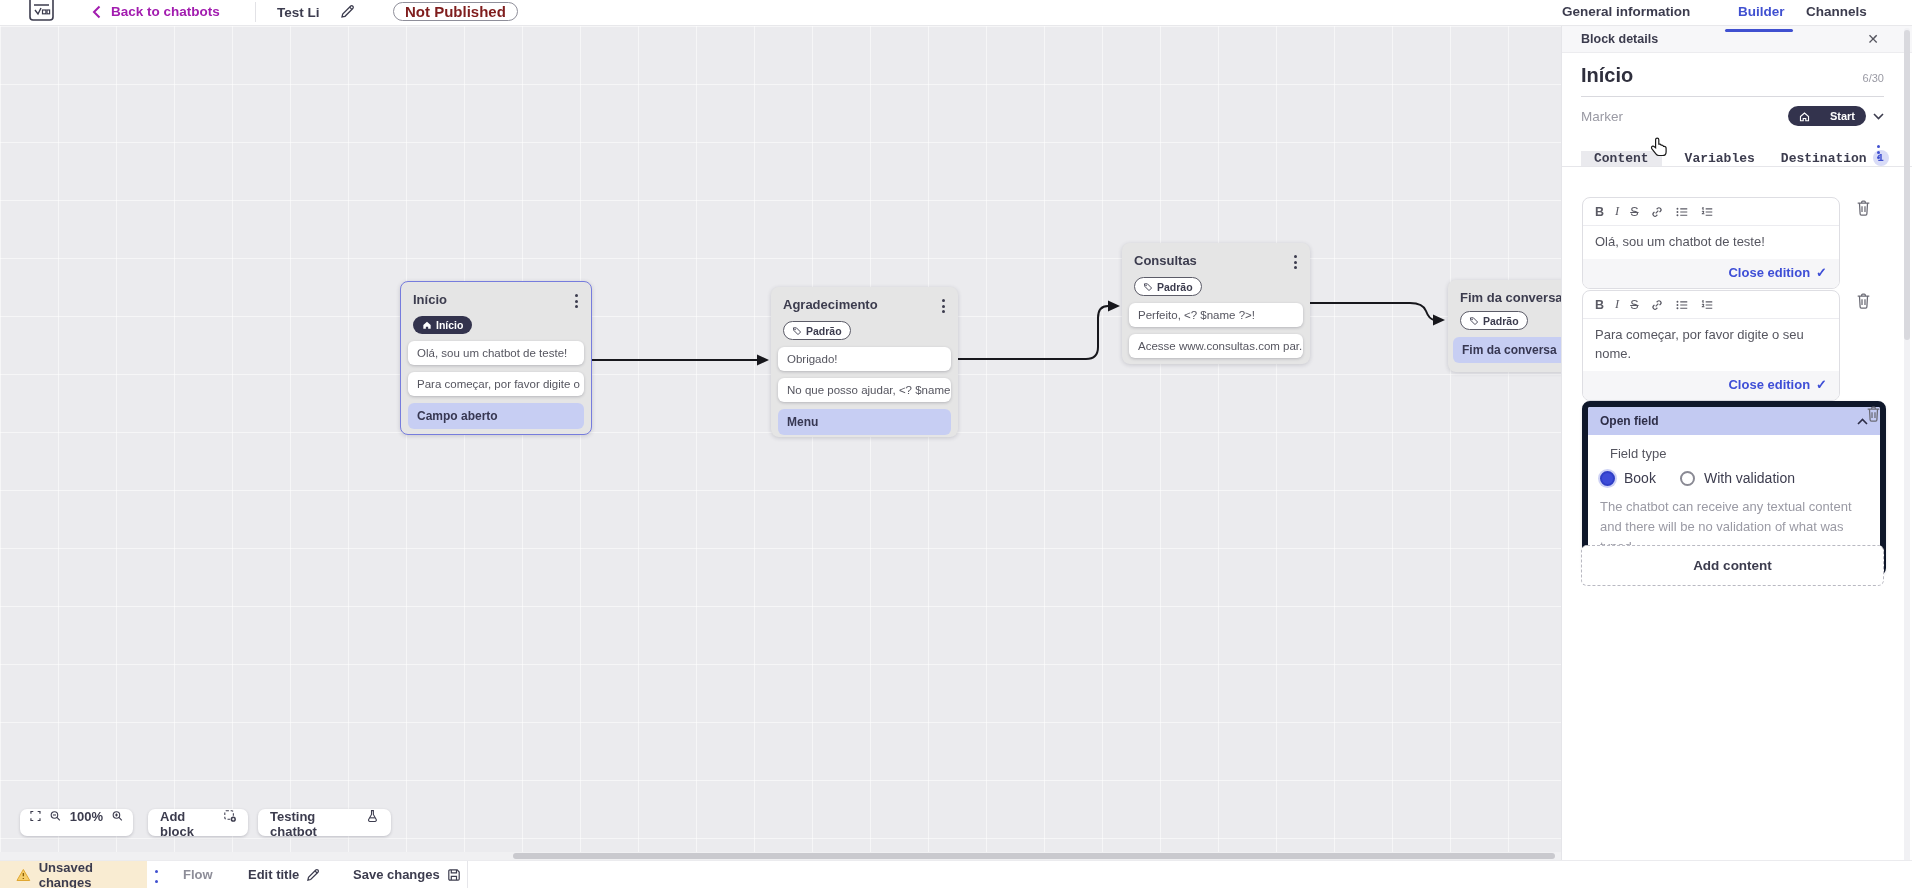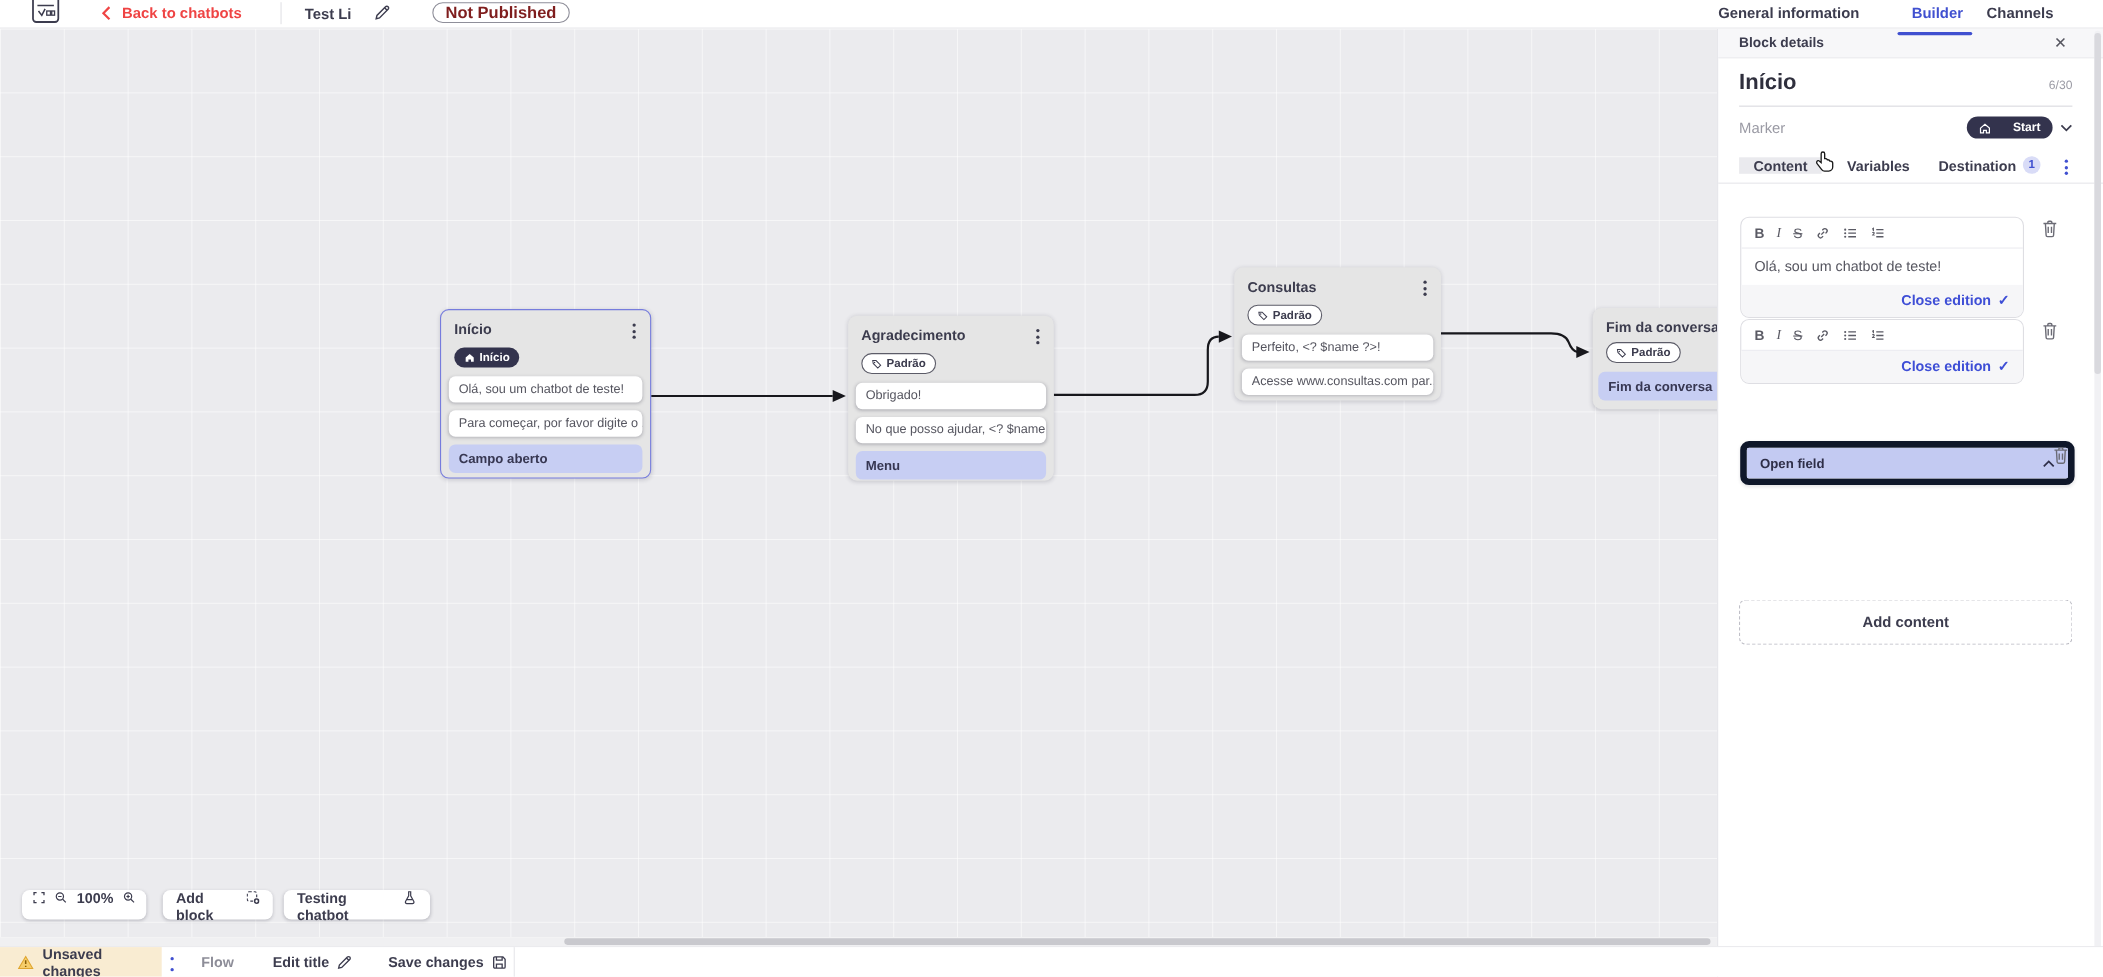--- a/index.html
+++ b/index.html
@@ -3,21 +3,21 @@
 <meta charset="utf-8">
 <style>
   * { box-sizing: border-box; margin: 0; padding: 0; }
   html,body { width:1912px; height:888px; }
   body { font-family: "Liberation Sans", sans-serif; background:#fff; overflow:hidden; }
   .screen { position:relative; width:1912px; height:888px; overflow:hidden; }
 
   
   .topbar { position:absolute; left:0; top:0; width:1912px; height:26px; background:#fff; border-bottom:1px solid #e8e8eb; z-index:6; }
   .logo { position:absolute; left:28px; top:-5px; width:27px; height:27px; color:#3c3c4e; }
-  .back-btn { position:absolute; left:92px; top:4px; display:flex; align-items:center; gap:10px; color:#ef4444; font-size:13.5px; font-weight:700; cursor:pointer; }
+  .back-btn { position:absolute; left:92px; top:4px; display:flex; align-items:center; gap:10px; color:#a21caf; font-size:13.5px; font-weight:700; cursor:pointer; }
   .tb-divider { position:absolute; left:255px; top:2px; width:1px; height:20px; background:#e2e2e6; }
   .doc-title { position:absolute; left:277px; top:5px; font-size:13.5px; font-weight:600; color:#3c3c4e; }
   .pencil-btn { position:absolute; left:340px; top:4px; width:15px; height:15px; color:#3c3c4e; cursor:pointer; }
   .status-pill { position:absolute; left:393px; top:2px; height:19px; line-height:17px; border:1px solid #8f8f9a; border-radius:10px; padding:0 11px; font-size:15px; font-weight:600; color:#7f1d1d; background:#fff; }
   .nav-tab { position:absolute; top:4px; font-size:13.5px; font-weight:700; color:#3c3c4e; cursor:pointer; }
   .nav-tab.active { color:#4050d0; }
   .tab-underline { position:absolute; left:1725px; top:29px; width:68px; height:3px; background:#4050d0; border-radius:2px; z-index:7; }
 
   
   .canvas { position:absolute; left:0; top:26px; width:1561px; height:826px; z-index:0;
@@ -50,21 +50,21 @@
   .panel-header { height:27px; background:#f7f7f9; border-bottom:1px solid #ececef; display:flex; align-items:center; justify-content:space-between; padding:0 33px 0 19px; }
   .panel-header .ph-title { font-size:12.5px; font-weight:700; color:#3c3c4e; }
   .close-x { font-size:14px; color:#55555f; cursor:pointer; line-height:1; }
   .name-row { position:absolute; left:19px; top:38px; width:303px; display:flex; justify-content:space-between; align-items:flex-end; border-bottom:1px solid #d9d9de; padding-bottom:9px; }
   .block-name { font-size:20px; font-weight:600; color:#2f2f3d; }
   .name-counter { font-size:11px; color:#9a9aa4; padding-bottom:3px; }
   .marker-row { position:absolute; left:19px; top:80px; width:303px; display:flex; align-items:center; justify-content:space-between; }
   .marker-label { font-size:13.5px; color:#9a9aa4; }
   .marker-right { display:flex; align-items:center; gap:7px; }
   .start-pill { display:inline-flex; align-items:center; gap:20px; background:#33334d; color:#fff; font-size:11px; font-weight:700; border-radius:11px; padding:4px 11px; cursor:pointer; }
-  .panel-tabs { position:absolute; left:0; top:108px; width:351px; height:33px; border-bottom:1px solid #e6e6ea; display:flex; align-items:center; padding-left:19px; }
+  .panel-tabs { position:absolute; left:0; top:108px; width:351px; height:33px; border-bottom:1px solid #e6e6ea; display:flex; align-items:flex-end; padding-left:19px;font-family:Liberation Mono, monospace; }
   .ptab { display:flex; align-items:center; font-size:13px; font-weight:600; color:#3c3c4e; cursor:pointer; }
   .ptab.active { background:#eaeaee; padding:0 13px; font-weight:700; }
   .ptab.mid { margin-left:23px; }
   .ptab.dest { margin-left:26px; gap:6px; }
   .num-badge { width:16px; height:16px; border-radius:50%; background:#d9dcf7; color:#4050d0; font-size:10.5px; font-weight:700; display:flex; align-items:center; justify-content:center; }
   .ptabs-kebab { position:absolute; right:30px; top:9px; }
 
   .editor { position:absolute; left:20px; width:258px; border:1px solid #dedee3; border-radius:8px; background:#fff; overflow:hidden; }
   .ed-toolbar { height:28px; display:flex; align-items:center; gap:11px; padding:0 12px; border-bottom:1px solid #ececf0; color:#5a5a64; }
   .tb-b { font-size:12.5px; font-weight:700; cursor:pointer; }
@@ -343,36 +343,48 @@
         <svg class="tb-svg" viewBox="0 0 16 16" fill="currentColor">
             <circle cx="2.8" cy="4.3" r="1.1"></circle>
             <circle cx="2.8" cy="8" r="1.1"></circle>
             <circle cx="2.8" cy="11.7" r="1.1"></circle>
             <path d="M6 3.6h8v1.4H6zM6 7.3h8v1.4H6zM6 11h8v1.4H6z"></path>
           </svg>
         <svg class="tb-svg" viewBox="0 0 16 16" fill="currentColor">
             <path d="M2.2 3.1l1.4-.9h.5v3.4H2.9V3.9l-.7.4zM2 9.8c.9-.8 1.6-1.3 1.6-1.8 0-.3-.2-.4-.5-.4s-.5.1-.8.3l-.3-.9c.4-.3.9-.5 1.4-.5.9 0 1.5.5 1.5 1.3 0 .7-.6 1.3-1.1 1.7h1.2v1H2zM6.5 3.6H14v1.4H6.5zM6.5 7.3H14v1.4H6.5zM6.5 11H14v1.4H6.5z"></path>
           </svg>
       </div>
+      <div class="ed-body">Para começar, por favor digite o seu nome.</div>
       <div class="ed-footer">
         <span>Close edition</span>
         <span>✓</span>
       </div>
     </div>
     <svg class="trash-btn" style="top:266px; left:293px;" viewBox="0 0 16 17" fill="none" stroke="currentColor" stroke-width="1.2">
         <path d="M2.5 4h11M6.3 4V2.9c0-.5.4-.9.9-.9h1.6c.5 0 .9.4.9.9V4M4.2 4l.6 10c0 .7.6 1.2 1.2 1.2h4c.7 0 1.2-.5 1.2-1.2l.6-10"></path>
         <path d="M6.6 6.8v5.4M9.4 6.8v5.4"></path>
       </svg>
 
     <div class="openfield">
       <div class="of-header">
         <span class="of-title">Open field</span>
         <svg width="11" height="7" viewBox="0 0 11 7" fill="none" stroke="#2e2e48" stroke-width="1.6">
             <path d="M1 6l4.5-4.5L10 6"></path>
           </svg>
+      </div>
+      <div class="of-body">
+        <div class="of-label">Field type</div>
+        <div class="radio-row">
+          <span class="radio sel"></span>
+          <span class="radio-label">Book</span>
+          <span class="gap24"></span>
+          <span class="radio unsel"></span>
+          <span class="radio-label">With validation</span>
+        </div>
+        <div class="of-desc">The chatbot can receive any textual content and there will be no validation of what was typed.</div>
       </div>
     </div>
     <svg class="trash-btn" style="top:379px; left:303px;" viewBox="0 0 16 17" fill="none" stroke="currentColor" stroke-width="1.2">
         <path d="M2.5 4h11M6.3 4V2.9c0-.5.4-.9.9-.9h1.6c.5 0 .9.4.9.9V4M4.2 4l.6 10c0 .7.6 1.2 1.2 1.2h4c.7 0 1.2-.5 1.2-1.2l.6-10"></path>
         <path d="M6.6 6.8v5.4M9.4 6.8v5.4"></path>
       </svg>
 
     <div class="add-content">Add content</div>
 
     <div class="vscroll">

